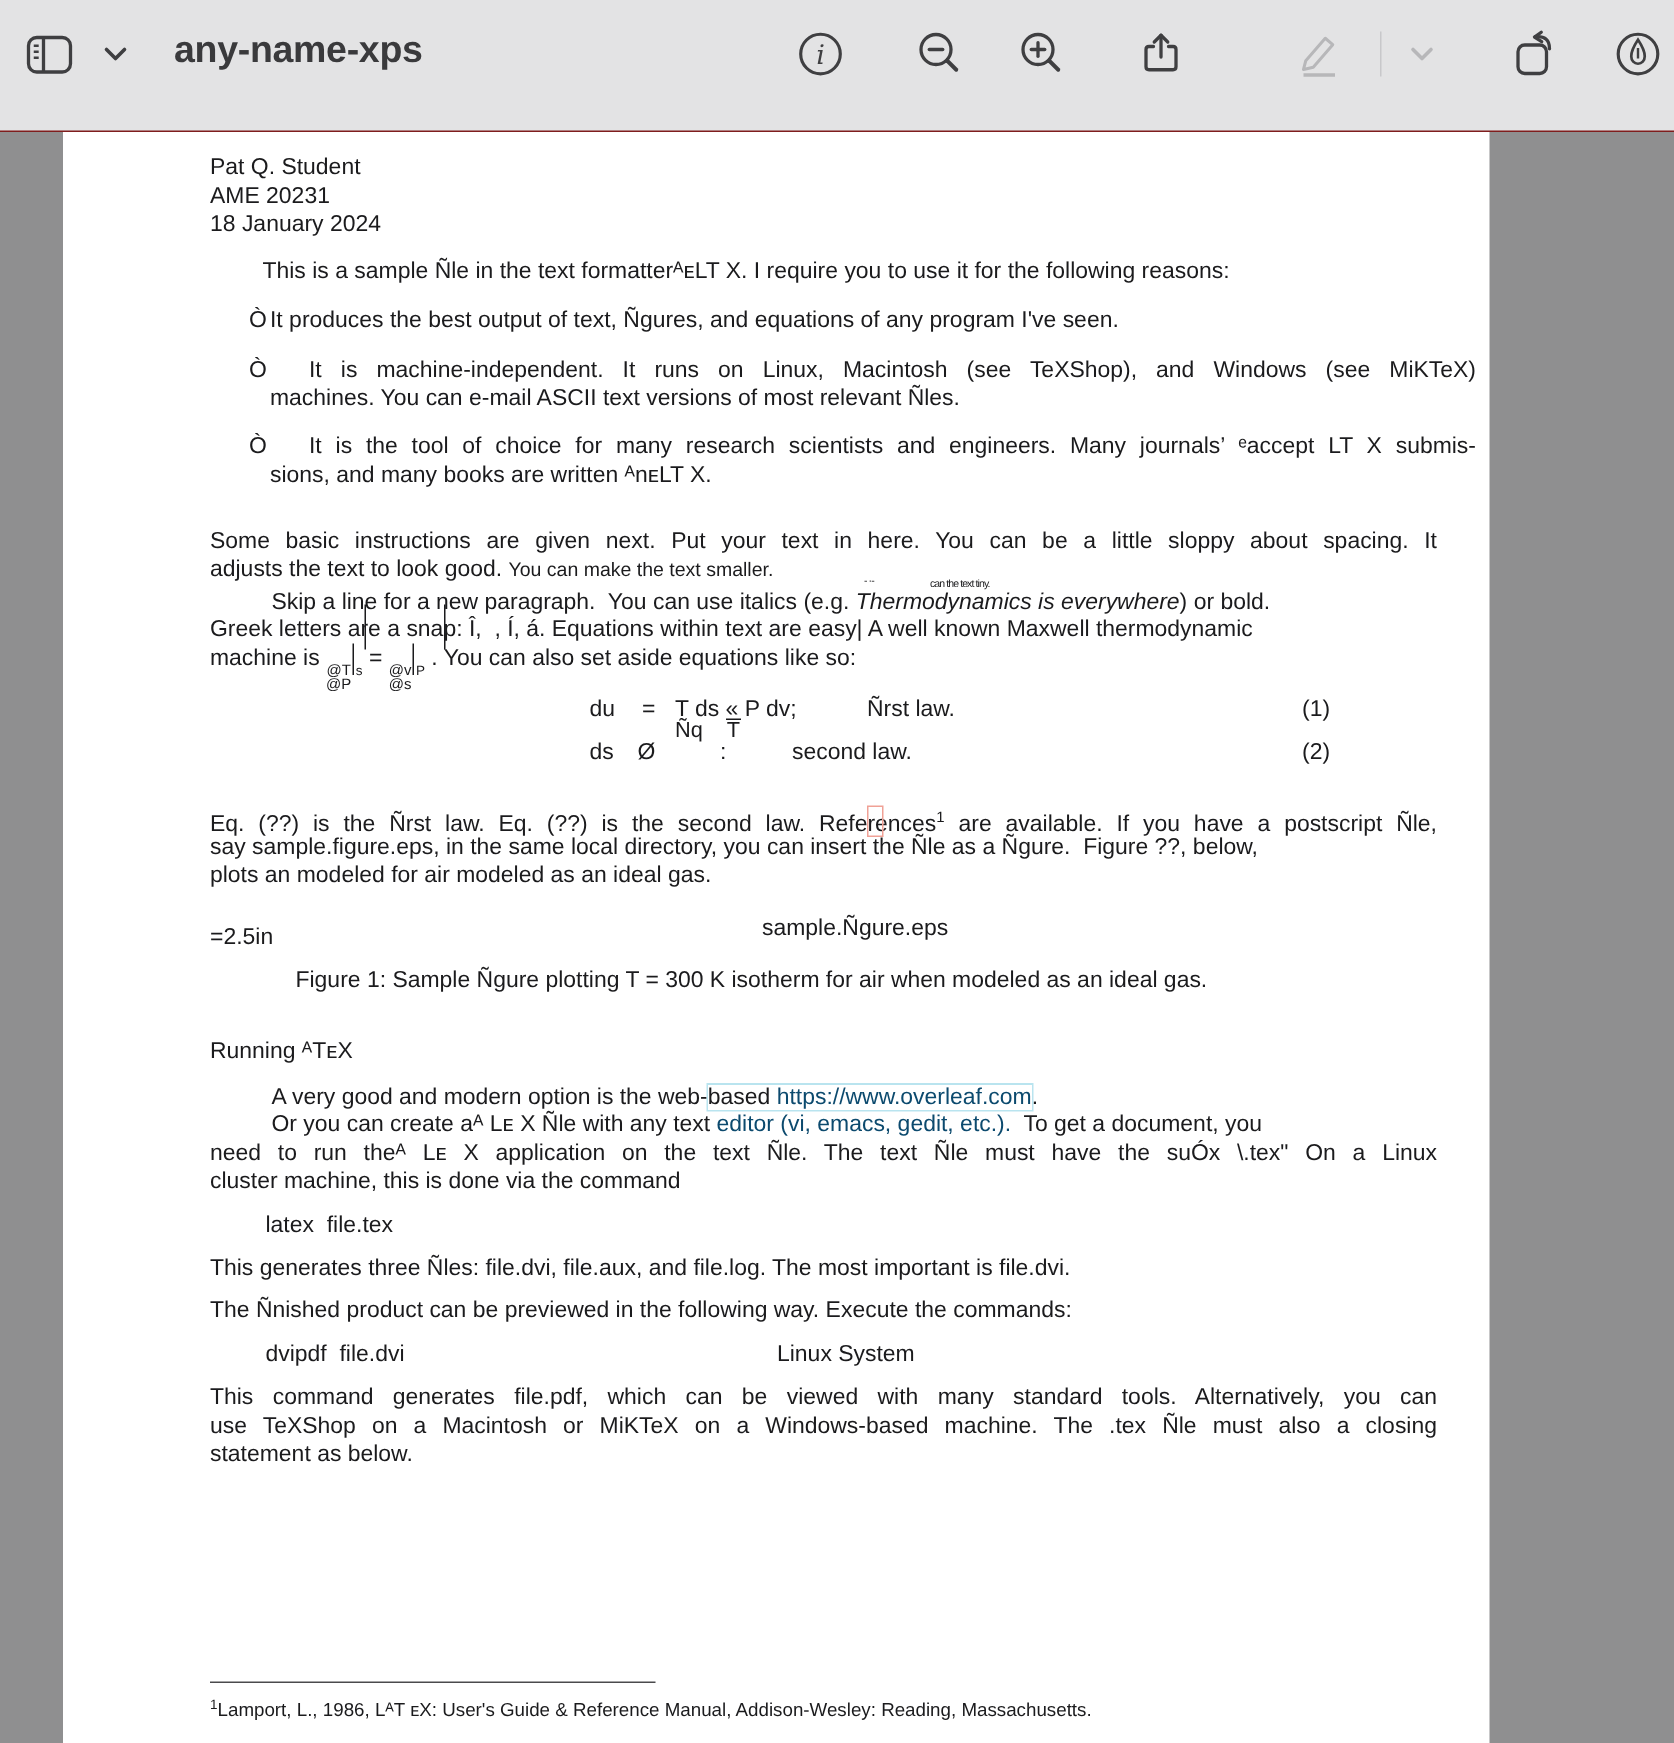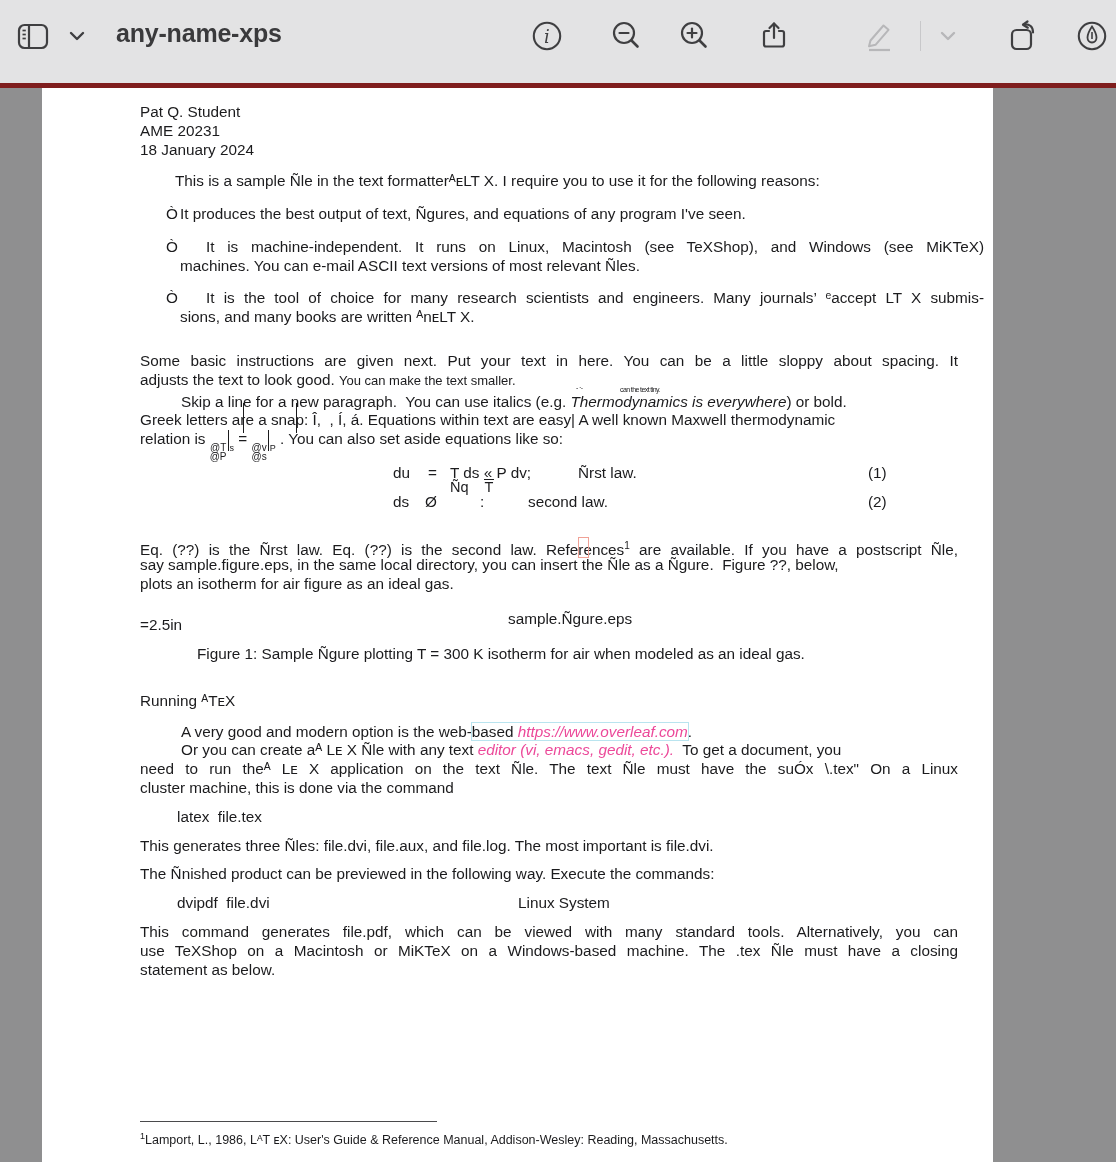--- a/index.html
+++ b/index.html
@@ -1,36 +1,36 @@
 <!DOCTYPE html>
 <html><head>
 <meta charset="utf-8">
 <style>
   html,body{margin:0;padding:0;}
   body{width:1116px;height:1162px;position:relative;overflow:hidden;
        background:#8f8f90;font-family:"Liberation Sans",sans-serif;}
   
   .toolbar{position:absolute;top:0;left:0;width:1116px;height:88px;
-           background:#e3e3e4;border-bottom:5px solid #7f1d1d;box-sizing:border-box;}
+           background:#e3e3e4;border-bottom:1px solid #7f1d1d;box-sizing:border-box;}
   .tb-title{position:absolute;left:116px;top:19px;font-size:25px;font-weight:bold;
             color:#3a3a3c;letter-spacing:-0.2px;white-space:pre;}
   .tb-icon{position:absolute;top:19px;width:34px;height:34px;}
   .tb-div{position:absolute;top:21px;width:1px;height:30px;background:#c8c8ca;}
   svg{display:block;}
   
   .canvas{position:absolute;top:88px;left:0;width:1116px;height:1074px;}
   .page{position:absolute;left:42px;top:0;width:951px;height:1074px;background:#ffffff;}
   .ln{position:absolute;font-size:15.3px;line-height:19px;color:#1b1b1d;white-space:pre;}
   .jl{white-space:normal;width:818px;text-align:justify;text-align-last:justify;}
   .jl-b{white-space:normal;width:778px;text-align:justify;text-align-last:justify;margin-left:26px;}
   .small{font-size:13px;}
   .tinytxt{font-size:7px;letter-spacing:-0.6px;}
   .it{font-style:italic;}
   .supsc{font-size:10px;vertical-align:6px;}
-  .link{color:#ec4899;font-style:italic;}
+  .link{color:#0c4a6e;}
   .linkbox{box-shadow:0 0 0 1px #b9e4ef;}
   .ifrac{display:inline-flex;flex-direction:column;align-items:center;
          font-size:10px;line-height:9px;vertical-align:-7px;}
   .vbar{display:inline-block;width:1px;height:21px;background:#1b1b1d;
         vertical-align:-7px;margin:0 1px;}
   .fsub{font-size:9px;vertical-align:-7px;}
   .eqrow>span{position:absolute;top:0;white-space:pre;}
   .dfrac{display:inline-flex;flex-direction:row;align-items:center;
          font-size:14.5px;line-height:15px;gap:15px;}
   .dfrac .dden{border-top:1.2px solid #1b1b1d;padding:0 1px;}
@@ -139,61 +139,61 @@
     <div class="ln jl" style="top:263px;left:98px">Some basic instructions are given next. Put your text in here. You can be a little sloppy about spacing. It</div>
     <div class="ln" style="top:282px;left:98px"><span>adjusts the text to look good. </span><span class="small">You can make the text smaller.</span></div>
     <div class="ln tinytxt" style="top:290px;left:534px">‐ ·‐</div>
     <div class="ln tinytxt" style="top:292px;left:578px">can the text tiny.</div>
 
     <div class="ln" style="top:304px;left:139px"><span>Skip a line for a new paragraph.  You can use italics (e.g. </span><span class="it">Thermodynamics is everywhere</span><span>) or bold.</span></div>
     <div class="ln" style="top:322px;left:98px">Greek letters are a snap: Î,  , Í, á. Equations within text are easy| A well known Maxwell thermodynamic</div>
     <div class="artifact-bar" style="top:315px;left:201px"></div>
     <div class="artifact-bar" style="top:315px;left:254px"></div>
 
-    <div class="ln" style="top:341px;left:98px"><span>relation is </span><span class="ifrac"><span>@T</span><span>@P</span></span><span class="vbar"></span><span class="fsub">s</span><span> = </span><span class="ifrac"><span>@v</span><span>@s</span></span><span class="vbar"></span><span class="fsub">P</span><span> . You can also set aside equations like so:</span></div>
+    <div class="ln" style="top:341px;left:98px"><span>machine is </span><span class="ifrac"><span>@T</span><span>@P</span></span><span class="vbar"></span><span class="fsub">s</span><span> = </span><span class="ifrac"><span>@v</span><span>@s</span></span><span class="vbar"></span><span class="fsub">P</span><span> . You can also set aside equations like so:</span></div>
 
     <div class="ln eqrow" style="top:375px;left:0;width:952px">
       <span style="left:351px">du</span>
       <span style="left:386px">=</span>
       <span style="left:408px">T ds « P dv;</span>
       <span style="left:536px">Ñrst law.</span>
       <span style="left:826px">(1)</span>
     </div>
     <div class="ln eqrow" style="top:404px;left:0;width:951px">
       <span style="left:351px">ds</span>
       <span style="left:383px">Ø</span>
       <span class="dfrac" style="left:408px;top:-13px"><span>Ñq</span><span class="dden">T</span></span>
       <span style="left:438px">:</span>
       <span style="left:486px">second law.</span>
       <span style="left:826px">(2)</span>
     </div>
 
     <div class="ln jl" style="top:448px;left:98px"><span>Eq. (??) is the Ñrst law. Eq. (??) is the second law. References</span><span class="supsc">1</span><span> are available. If you have a postscript Ñle,</span></div>
     <div class="fnlink-box" style="top:449px;left:536px"></div>
     <div class="ln" style="top:467px;left:98px">say sample.figure.eps, in the same local directory, you can insert the Ñle as a Ñgure.  Figure ??, below,</div>
-    <div class="ln" style="top:486px;left:98px">plots an isotherm for air figure as an ideal gas.</div>
+    <div class="ln" style="top:486px;left:98px">plots an modeled for air modeled as an ideal gas.</div>
 
     <div class="ln" style="top:527px;left:98px">=2.5in</div>
     <div class="ln" style="top:521px;left:466px">sample.Ñgure.eps</div>
     <div class="ln" style="top:556px;left:155px">Figure 1: Sample Ñgure plotting T = 300 K isotherm for air when modeled as an ideal gas.</div>
 
     <div class="ln" style="top:603px;left:98px">Running ᴬTᴇX</div>
 
     <div class="ln" style="top:634px;left:139px"><span>A very good and modern option is the web-</span><span class="linkbox"><span>based </span><span class="link">https://www.overleaf.com</span></span><span>.</span></div>
     <div class="ln" style="top:652px;left:139px"><span>Or you can create aᴬ Lᴇ X Ñle with any text </span><span class="link">editor (vi, emacs, gedit, etc.).</span><span>  To get a document, you</span></div>
     <div class="ln jl" style="top:671px;left:98px">need to run theᴬ Lᴇ X application on the text Ñle. The text Ñle must have the suÓx \.tex" On a Linux</div>
     <div class="ln" style="top:690px;left:98px">cluster machine, this is done via the command</div>
 
     <div class="ln" style="top:719px;left:135px">latex  file.tex</div>
     <div class="ln" style="top:748px;left:98px">This generates three Ñles: file.dvi, file.aux, and file.log. The most important is file.dvi.</div>
     <div class="ln" style="top:776px;left:98px">The Ñnished product can be previewed in the following way. Execute the commands:</div>
     <div class="ln" style="top:805px;left:135px">dvipdf  file.dvi</div>
     <div class="ln" style="top:805px;left:476px">Linux System</div>
 
     <div class="ln jl" style="top:834px;left:98px">This command generates file.pdf, which can be viewed with many standard tools. Alternatively, you can</div>
-    <div class="ln jl" style="top:853px;left:98px">use TeXShop on a Macintosh or MiKTeX on a Windows-based machine.  The .tex Ñle must have a closing</div>
+    <div class="ln jl" style="top:853px;left:98px">use TeXShop on a Macintosh or MiKTeX on a Windows-based machine.  The .tex Ñle must also a closing</div>
     <div class="ln" style="top:872px;left:98px">statement as below.</div>
 
     <div class="fnrule" style="top:1033px;left:98px;width:297px"></div>
     <div class="ln fn" style="top:1039px;left:98px"><span class="supsc">1</span><span>Lamport, L., 1986, LᴬT ᴇX: User's Guide &amp; Reference Manual, Addison-Wesley: Reading, Massachusetts.</span></div>
 
   </div>
 </div>
 
 </body></html>

